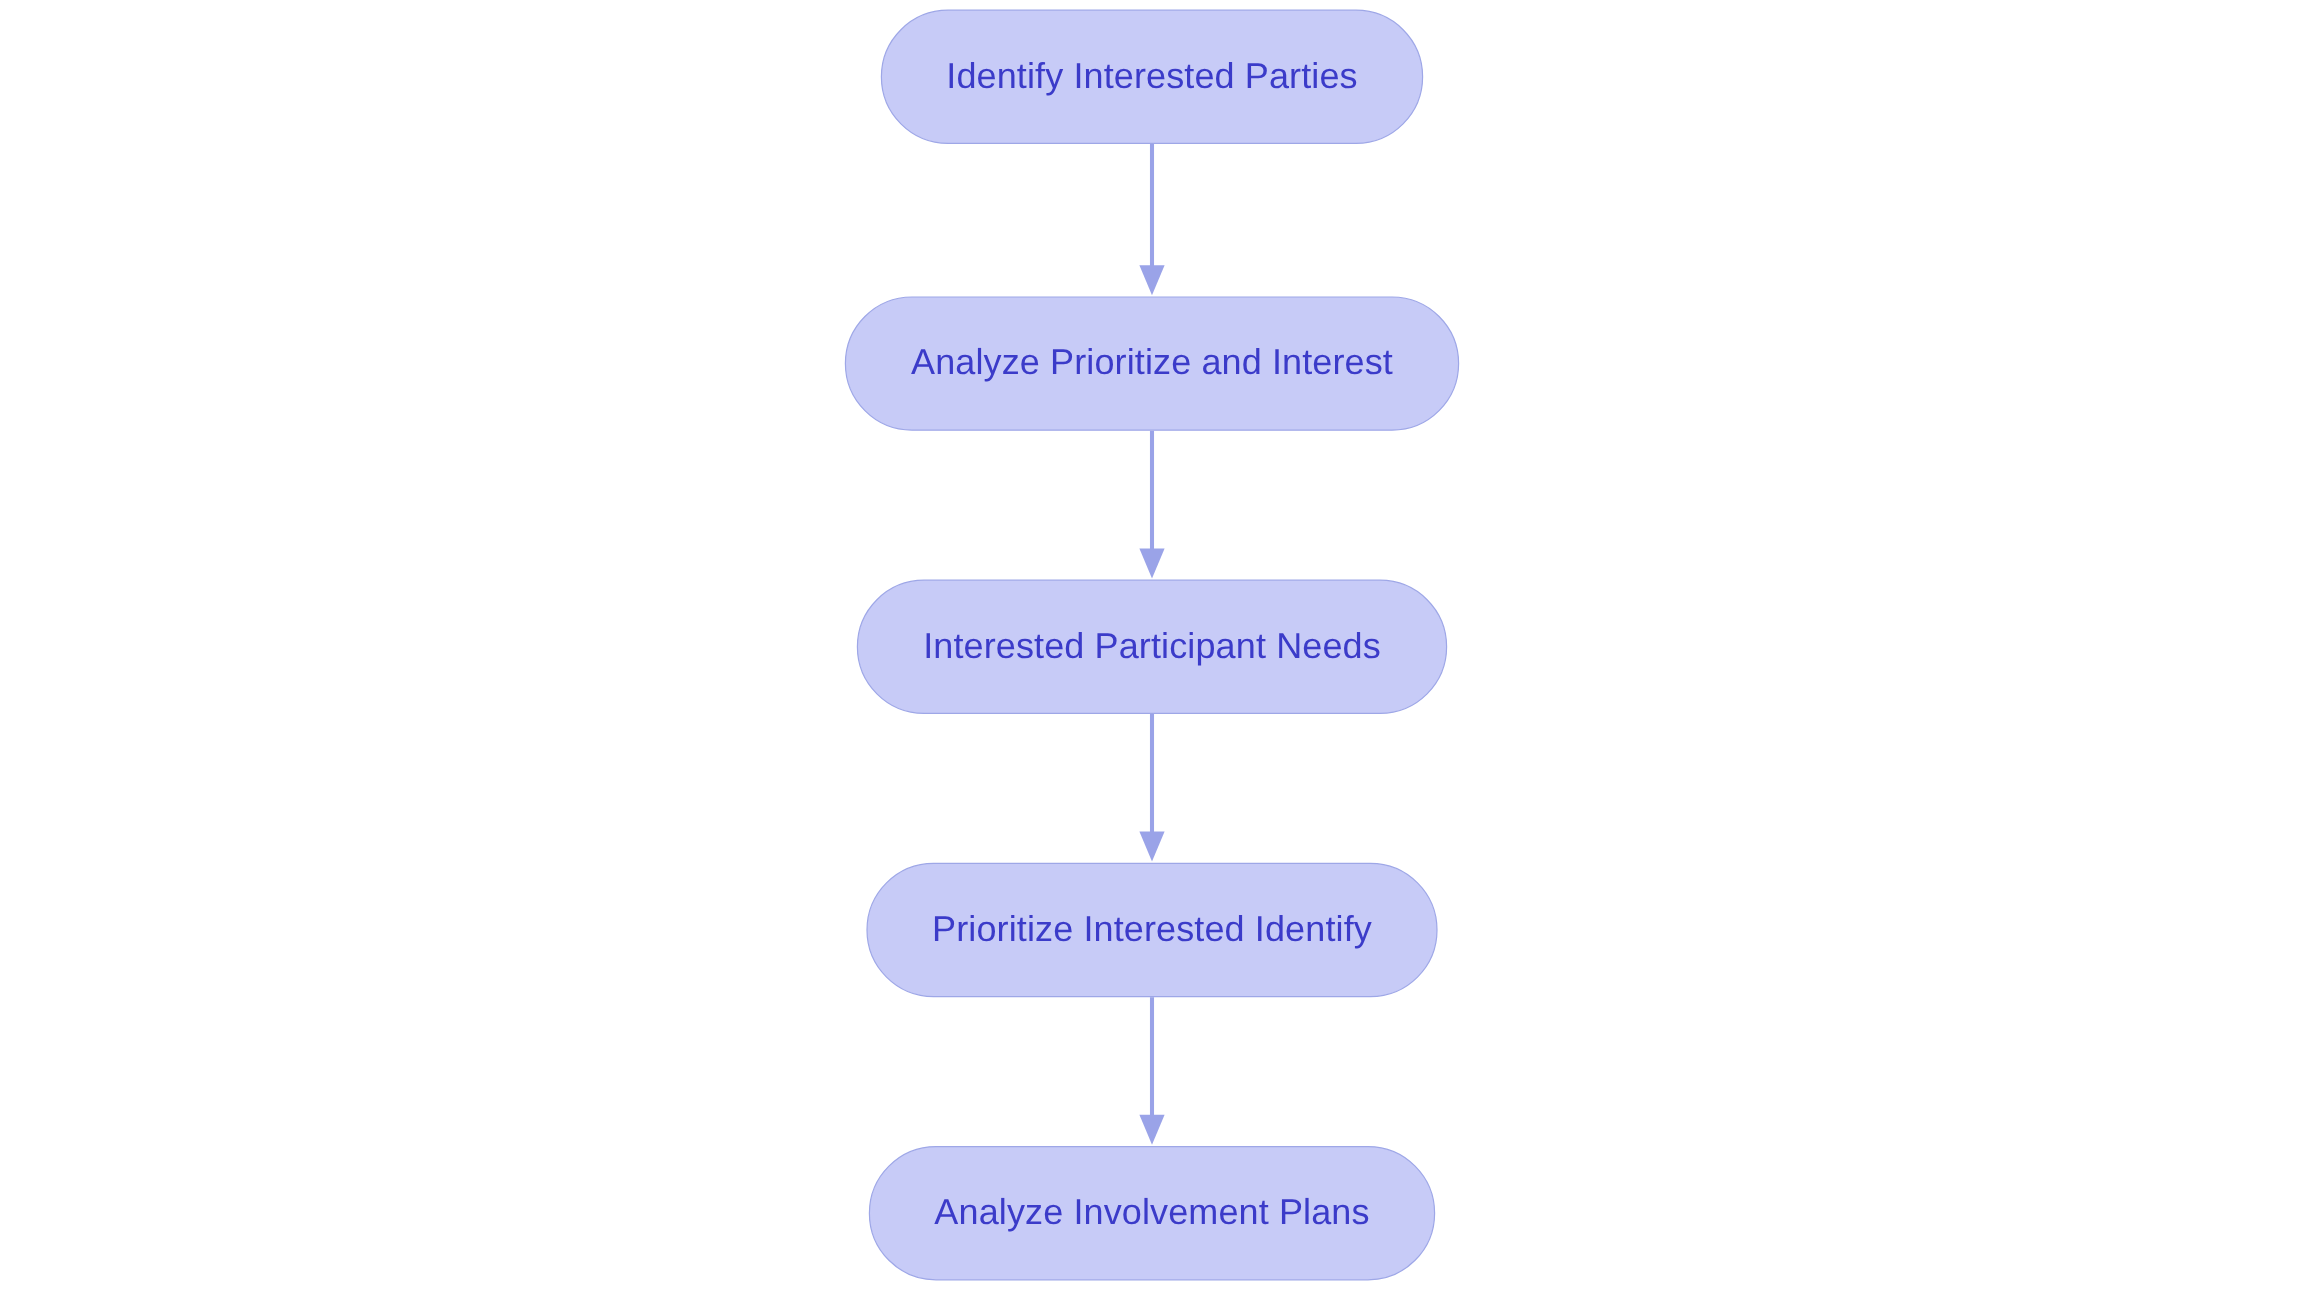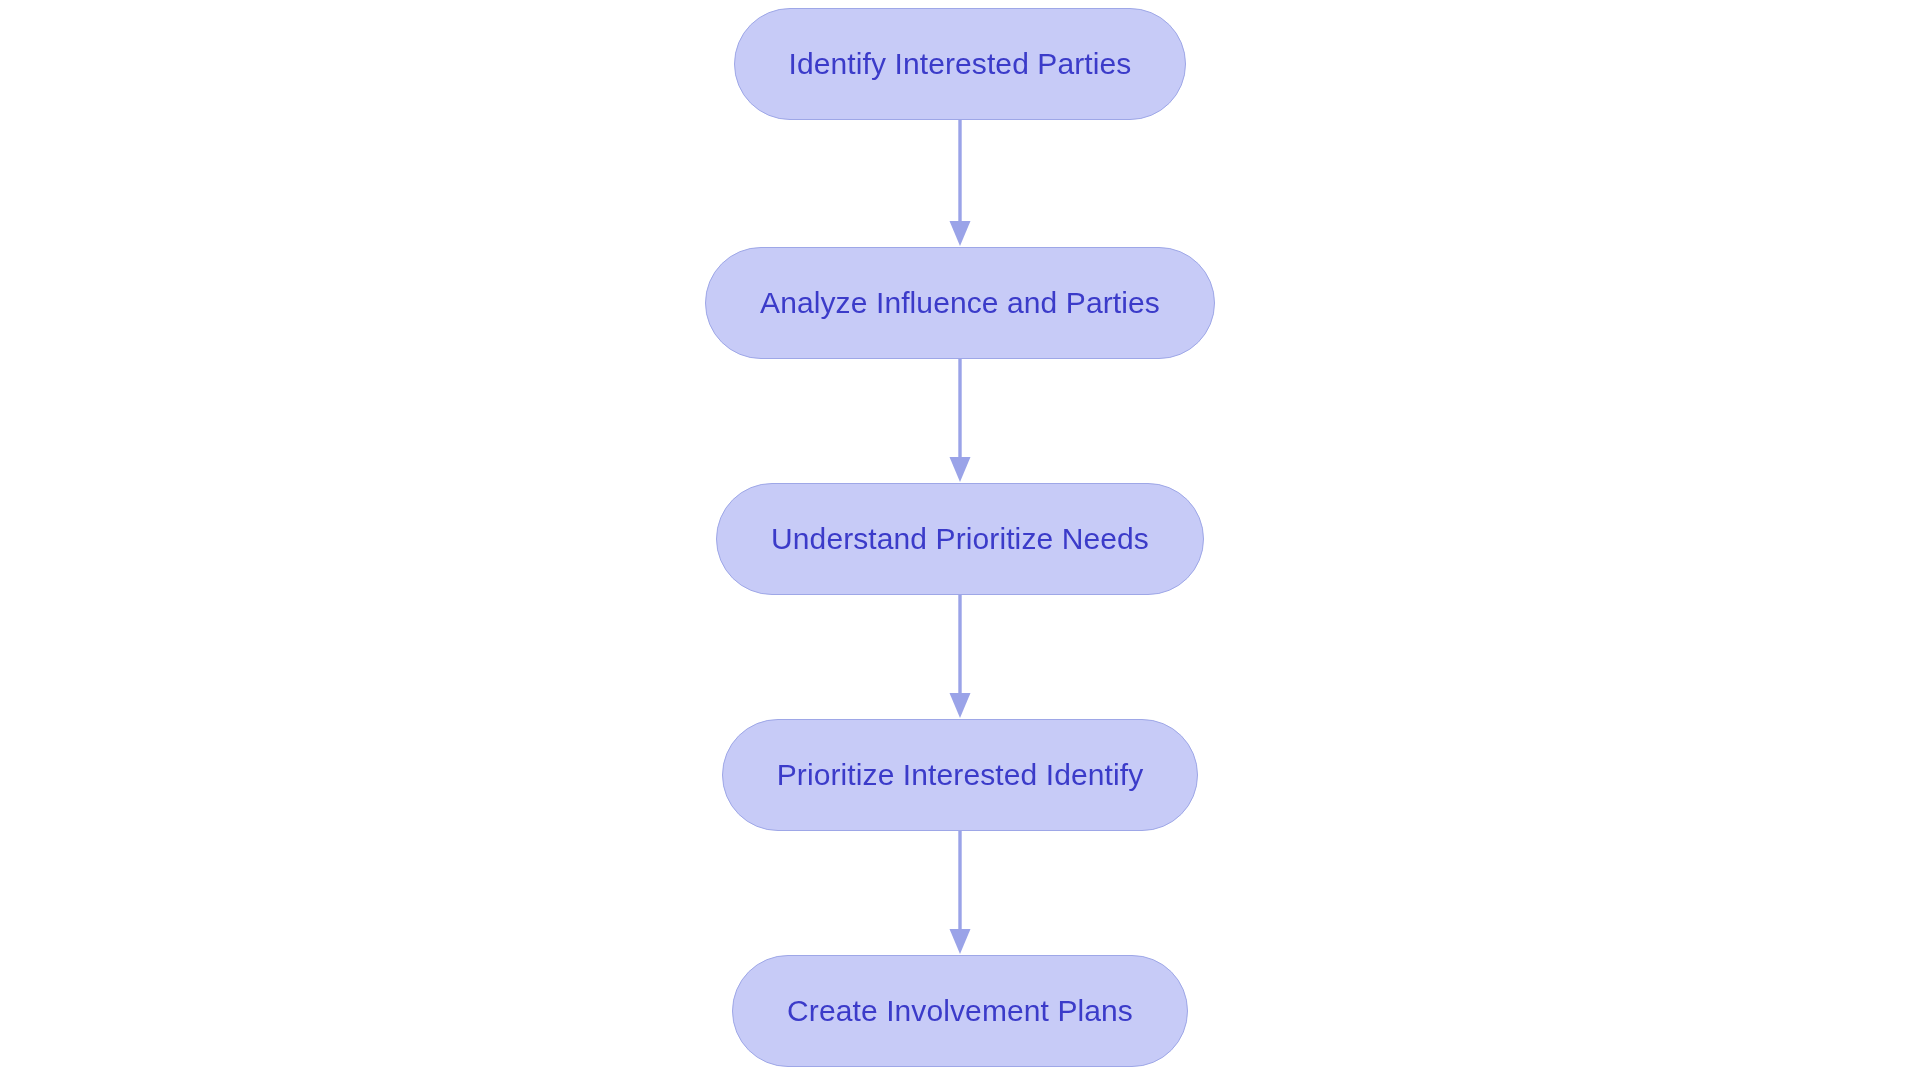--- a/index.html
+++ b/index.html
@@ -83,32 +83,32 @@
       </div>
 
       <div class="connector" style="height:127px;">
         <svg width="30" height="127" viewBox="0 0 30 127" aria-hidden="true">
           <line x1="15" y1="0" x2="15" y2="103" stroke="#9aa3e8" stroke-width="3.4"></line>
           <polygon points="15,126 4.5,101 25.5,101" fill="#9aa3e8"></polygon>
         </svg>
       </div>
 
       <div class="node">
-        <span class="node-label">Analyze Influence and Parties</span>
+        <span class="node-label">Analyze Prioritize and Interest</span>
       </div>
 
       <div class="connector" style="height:124px;">
         <svg width="30" height="124" viewBox="0 0 30 124" aria-hidden="true">
           <line x1="15" y1="0" x2="15" y2="100" stroke="#9aa3e8" stroke-width="3.4"></line>
           <polygon points="15,123 4.5,98 25.5,98" fill="#9aa3e8"></polygon>
         </svg>
       </div>
 
       <div class="node">
-        <span class="node-label">Understand Prioritize Needs</span>
+        <span class="node-label">Interested Participant Needs</span>
       </div>
 
       <div class="connector" style="height:124px;">
         <svg width="30" height="124" viewBox="0 0 30 124" aria-hidden="true">
           <line x1="15" y1="0" x2="15" y2="100" stroke="#9aa3e8" stroke-width="3.4"></line>
           <polygon points="15,123 4.5,98 25.5,98" fill="#9aa3e8"></polygon>
         </svg>
       </div>
 
       <div class="node">
@@ -116,18 +116,18 @@
       </div>
 
       <div class="connector" style="height:124px;">
         <svg width="30" height="124" viewBox="0 0 30 124" aria-hidden="true">
           <line x1="15" y1="0" x2="15" y2="100" stroke="#9aa3e8" stroke-width="3.4"></line>
           <polygon points="15,123 4.5,98 25.5,98" fill="#9aa3e8"></polygon>
         </svg>
       </div>
 
       <div class="node">
-        <span class="node-label">Create Involvement Plans</span>
+        <span class="node-label">Analyze Involvement Plans</span>
       </div>
 
     </div>
   </div>
 </div>
 
 </body></html>

